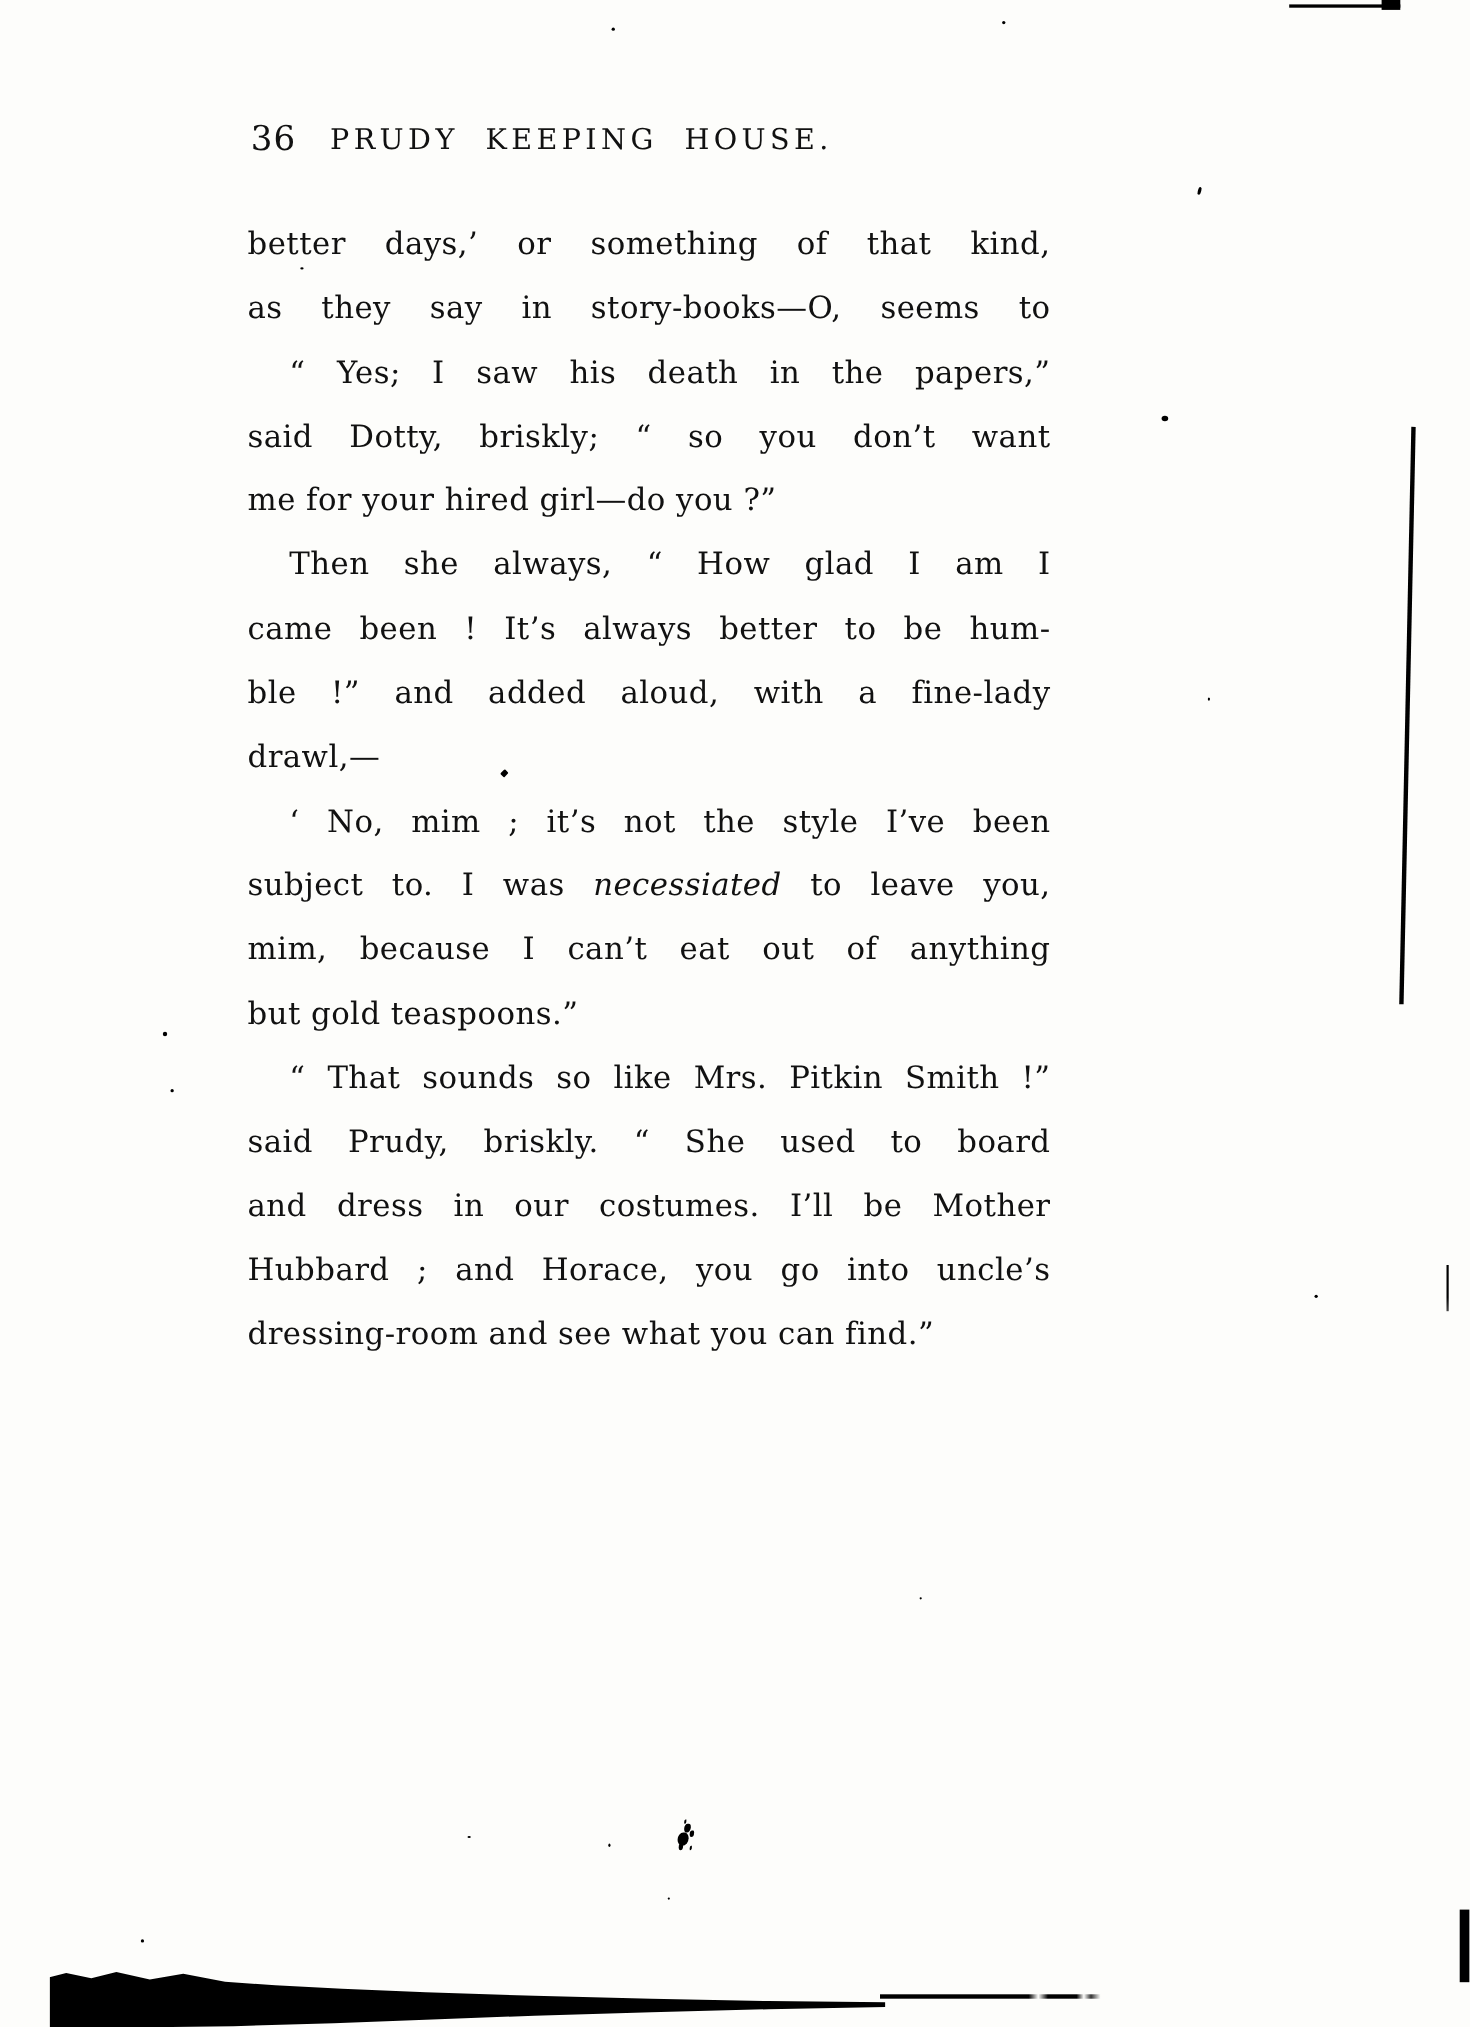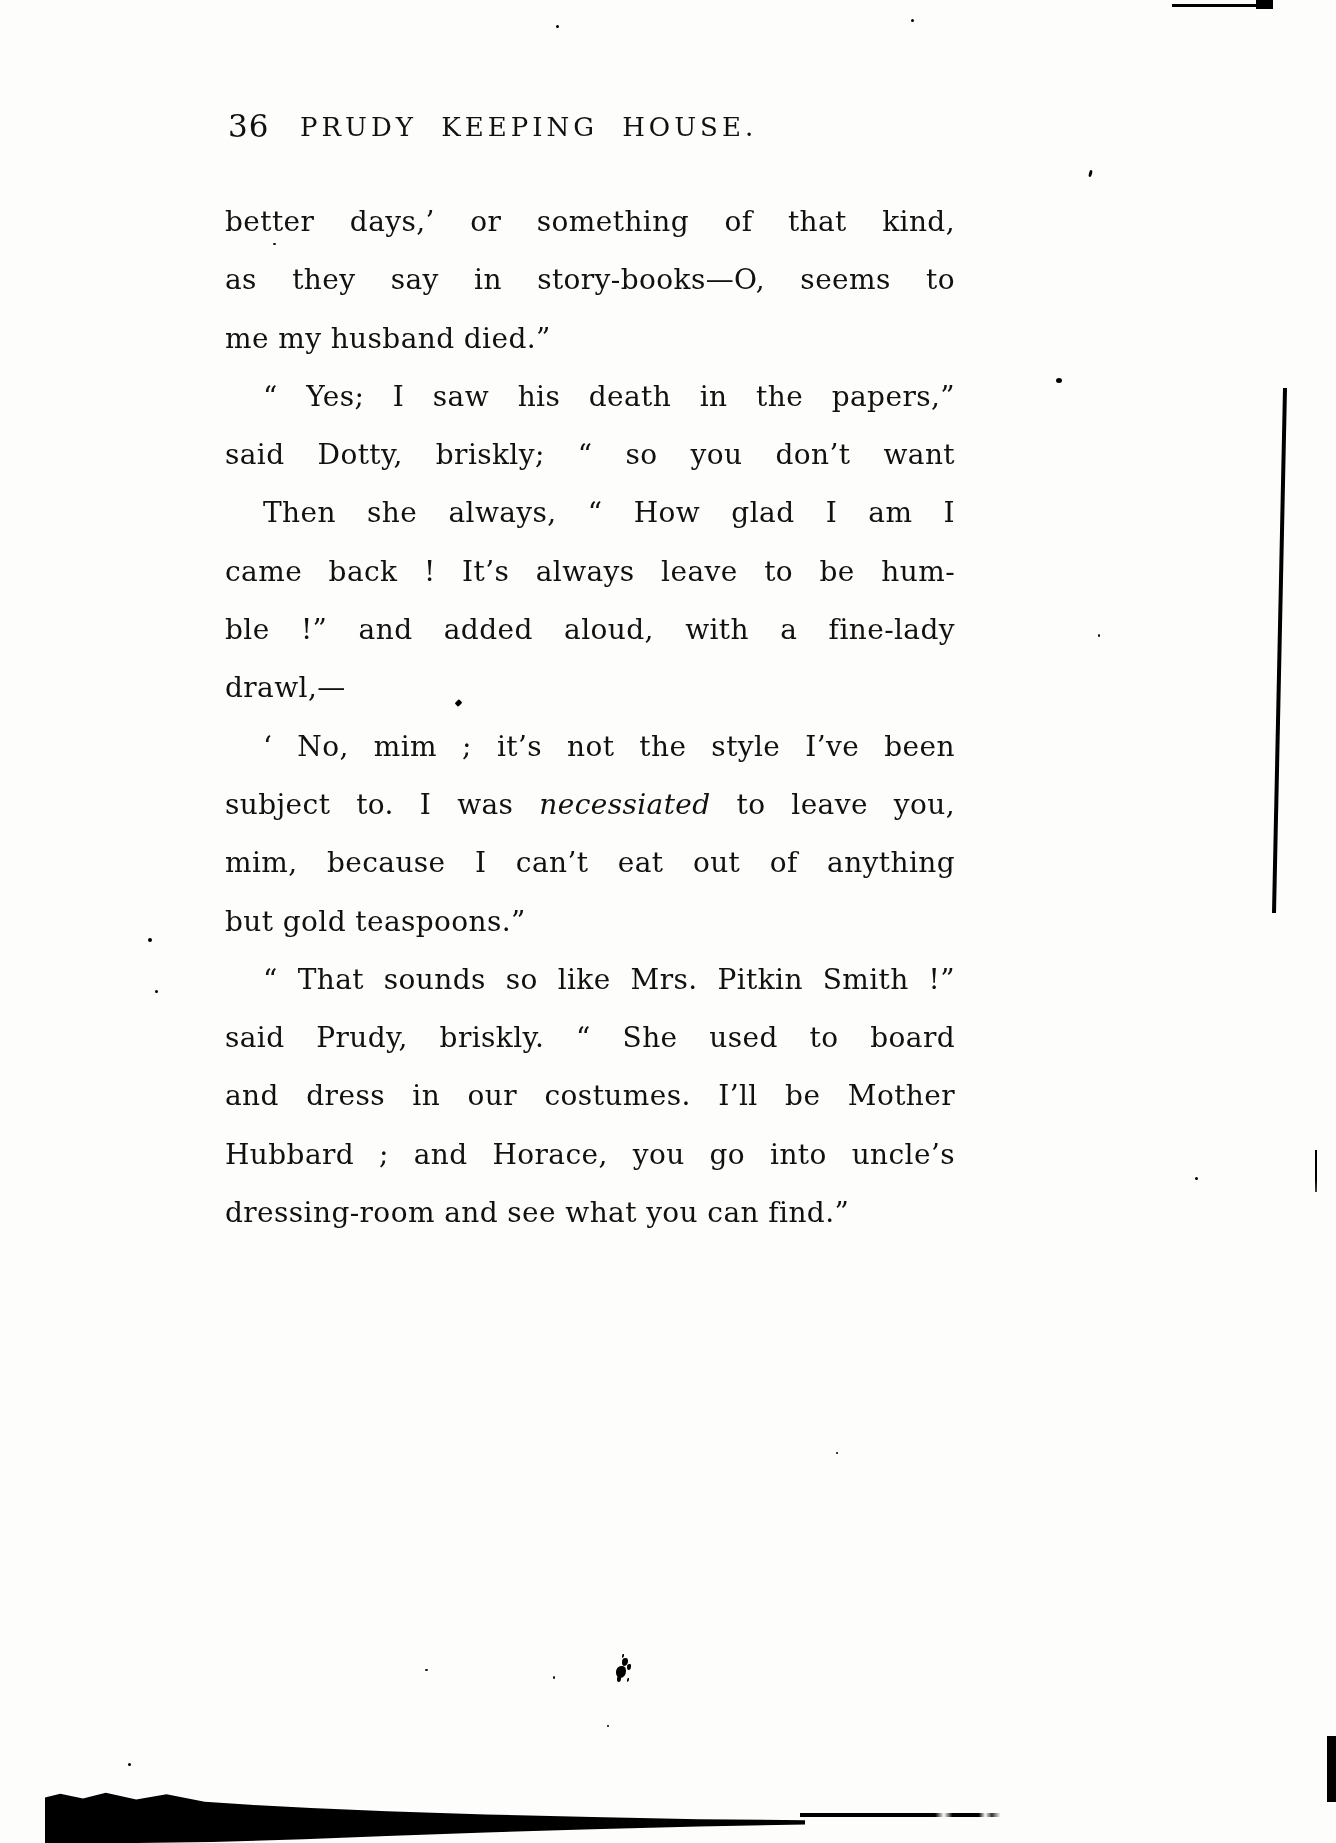--- a/index.html
+++ b/index.html
@@ -71,25 +71,25 @@
 <body>
 
 <div class="page">
 
   <div class="page-number">36</div>
   <div class="running-title">PRUDY KEEPING HOUSE.</div>
 
   <div class="body-text">
       <div class="line just">better days,’ or something of that kind,</div>
       <div class="line just">as they say in story-books—O, seems to</div>
-      <div class="line nojust">me my husband died.”</div>
       <div class="line indent just">“ Yes; I saw his death in the papers,”</div>
       <div class="line just">said Dotty, briskly; “ so you don’t want</div>
+      <div class="line nojust">me for your hired girl—do you ?”</div>
       <div class="line indent just">Then she always, “ How glad I am I</div>
-      <div class="line just">came back ! It’s always leave to be hum-</div>
+      <div class="line just">came been ! It’s always better to be hum-</div>
       <div class="line just">ble !” and added aloud, with a fine-lady</div>
       <div class="line nojust">drawl,—</div>
       <div class="line indent just">‘ No, mim ; it’s not the style I’ve been</div>
       <div class="line just">subject to. I was <i>necessiated</i> to leave you,</div>
       <div class="line just">mim, because I can’t eat out of anything</div>
       <div class="line nojust">but gold teaspoons.”</div>
       <div class="line indent just">“ That sounds so like Mrs. Pitkin Smith !”</div>
       <div class="line just">said Prudy, briskly. “ She used to board</div>
       <div class="line just">and dress in our costumes. I’ll be Mother</div>
       <div class="line just">Hubbard ; and Horace, you go into uncle’s</div>

